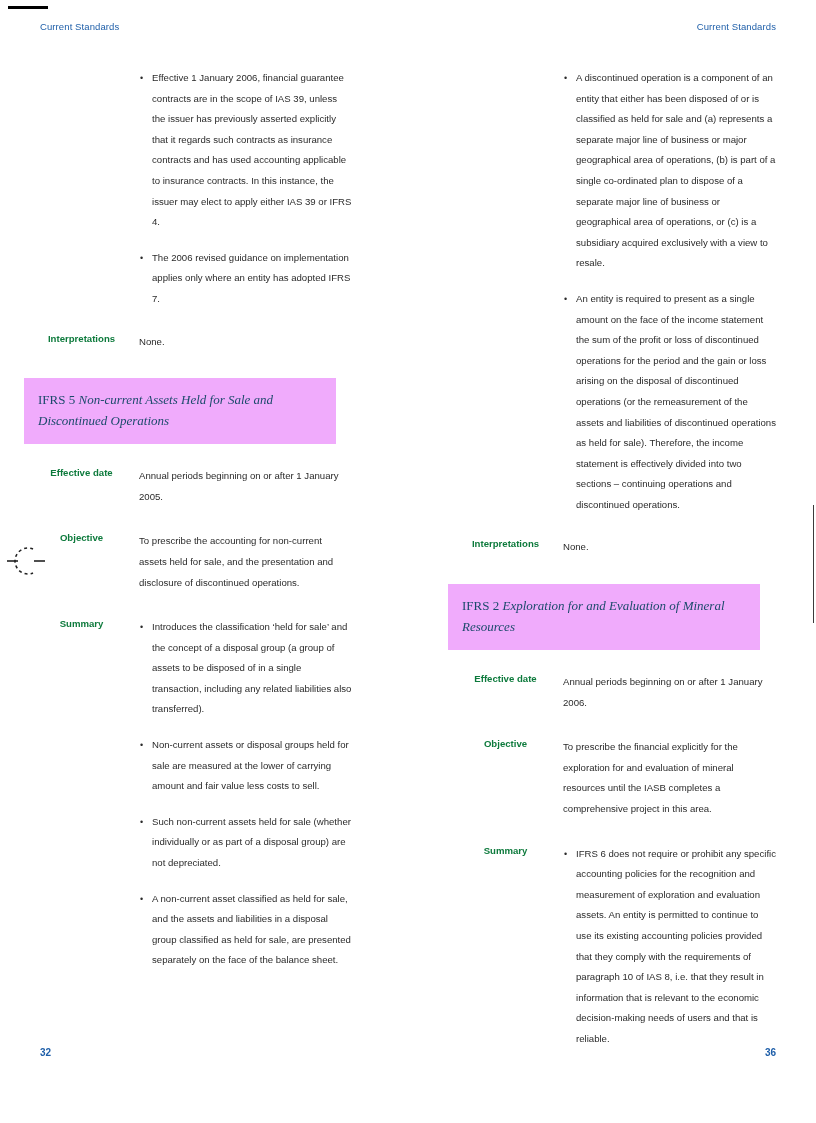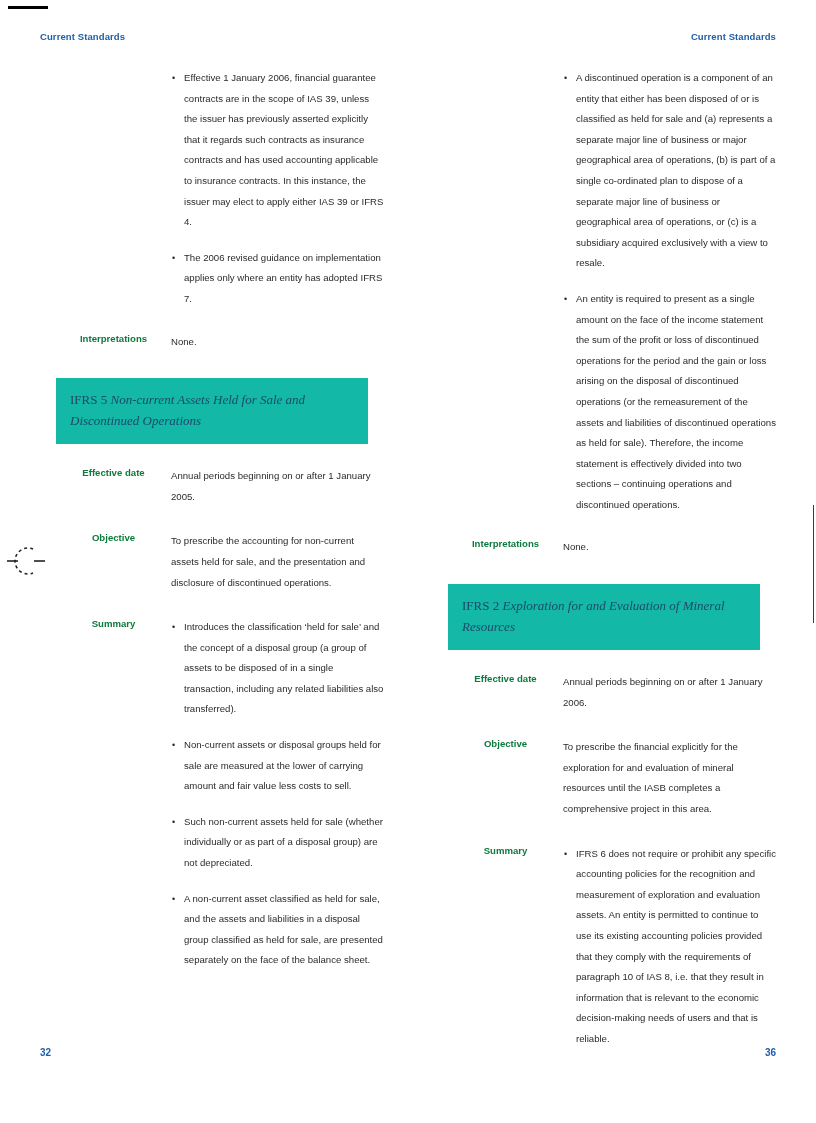--- a/index.html
+++ b/index.html
@@ -43,23 +43,23 @@
     left: 6px;
     top: 542px;
     width: 40px;
     height: 38px;
   }
   .mark-c svg { display:block; }
 
   
   .runhead {
     position: absolute;
-    top: 31px;
+    top: 21px;
     font-size: 9.5px;
-    font-weight: bold;
+    font-weight: normal;
     letter-spacing: 0.1px;
     color: #1f5fa9;
   }
   .runhead.left  { left: 40px; }
   .runhead.right { right: 40px; }
 
   
   .folio {
     position: absolute;
     top: 1047px;
@@ -69,21 +69,21 @@
   }
   .folio.left  { left: 40px; }
   .folio.right { right: 40px; }
 
   
   .col {
     position: absolute;
     top: 68px;
     width: 328px;
   }
-  .col.left  { left: 56px; }
+  .col.left  { left: 24px; }
   .col.right { left: 448px; }
 
   
   .row {
     display: flex;
     align-items: flex-start;
   }
   .row + .row { margin-top: 14px; }
 
   .label {
@@ -121,21 +121,21 @@
     position: absolute;
     left: 1px;
     top: 0;
     font-size: 9px;
     line-height: 20.6px;
     color: #2b2b2b;
   }
 
   
   .band {
-    background: #14b8a6;
+    background: #f0abfc;
     padding: 11px 14px 13px 14px;
     margin: 26px 16px 22px 0;
   }
   .band-title {
     font-family: "Liberation Serif", serif;
     font-size: 13px;
     line-height: 21px;
     color: #1b4a6b;
     font-style: italic;
   }

